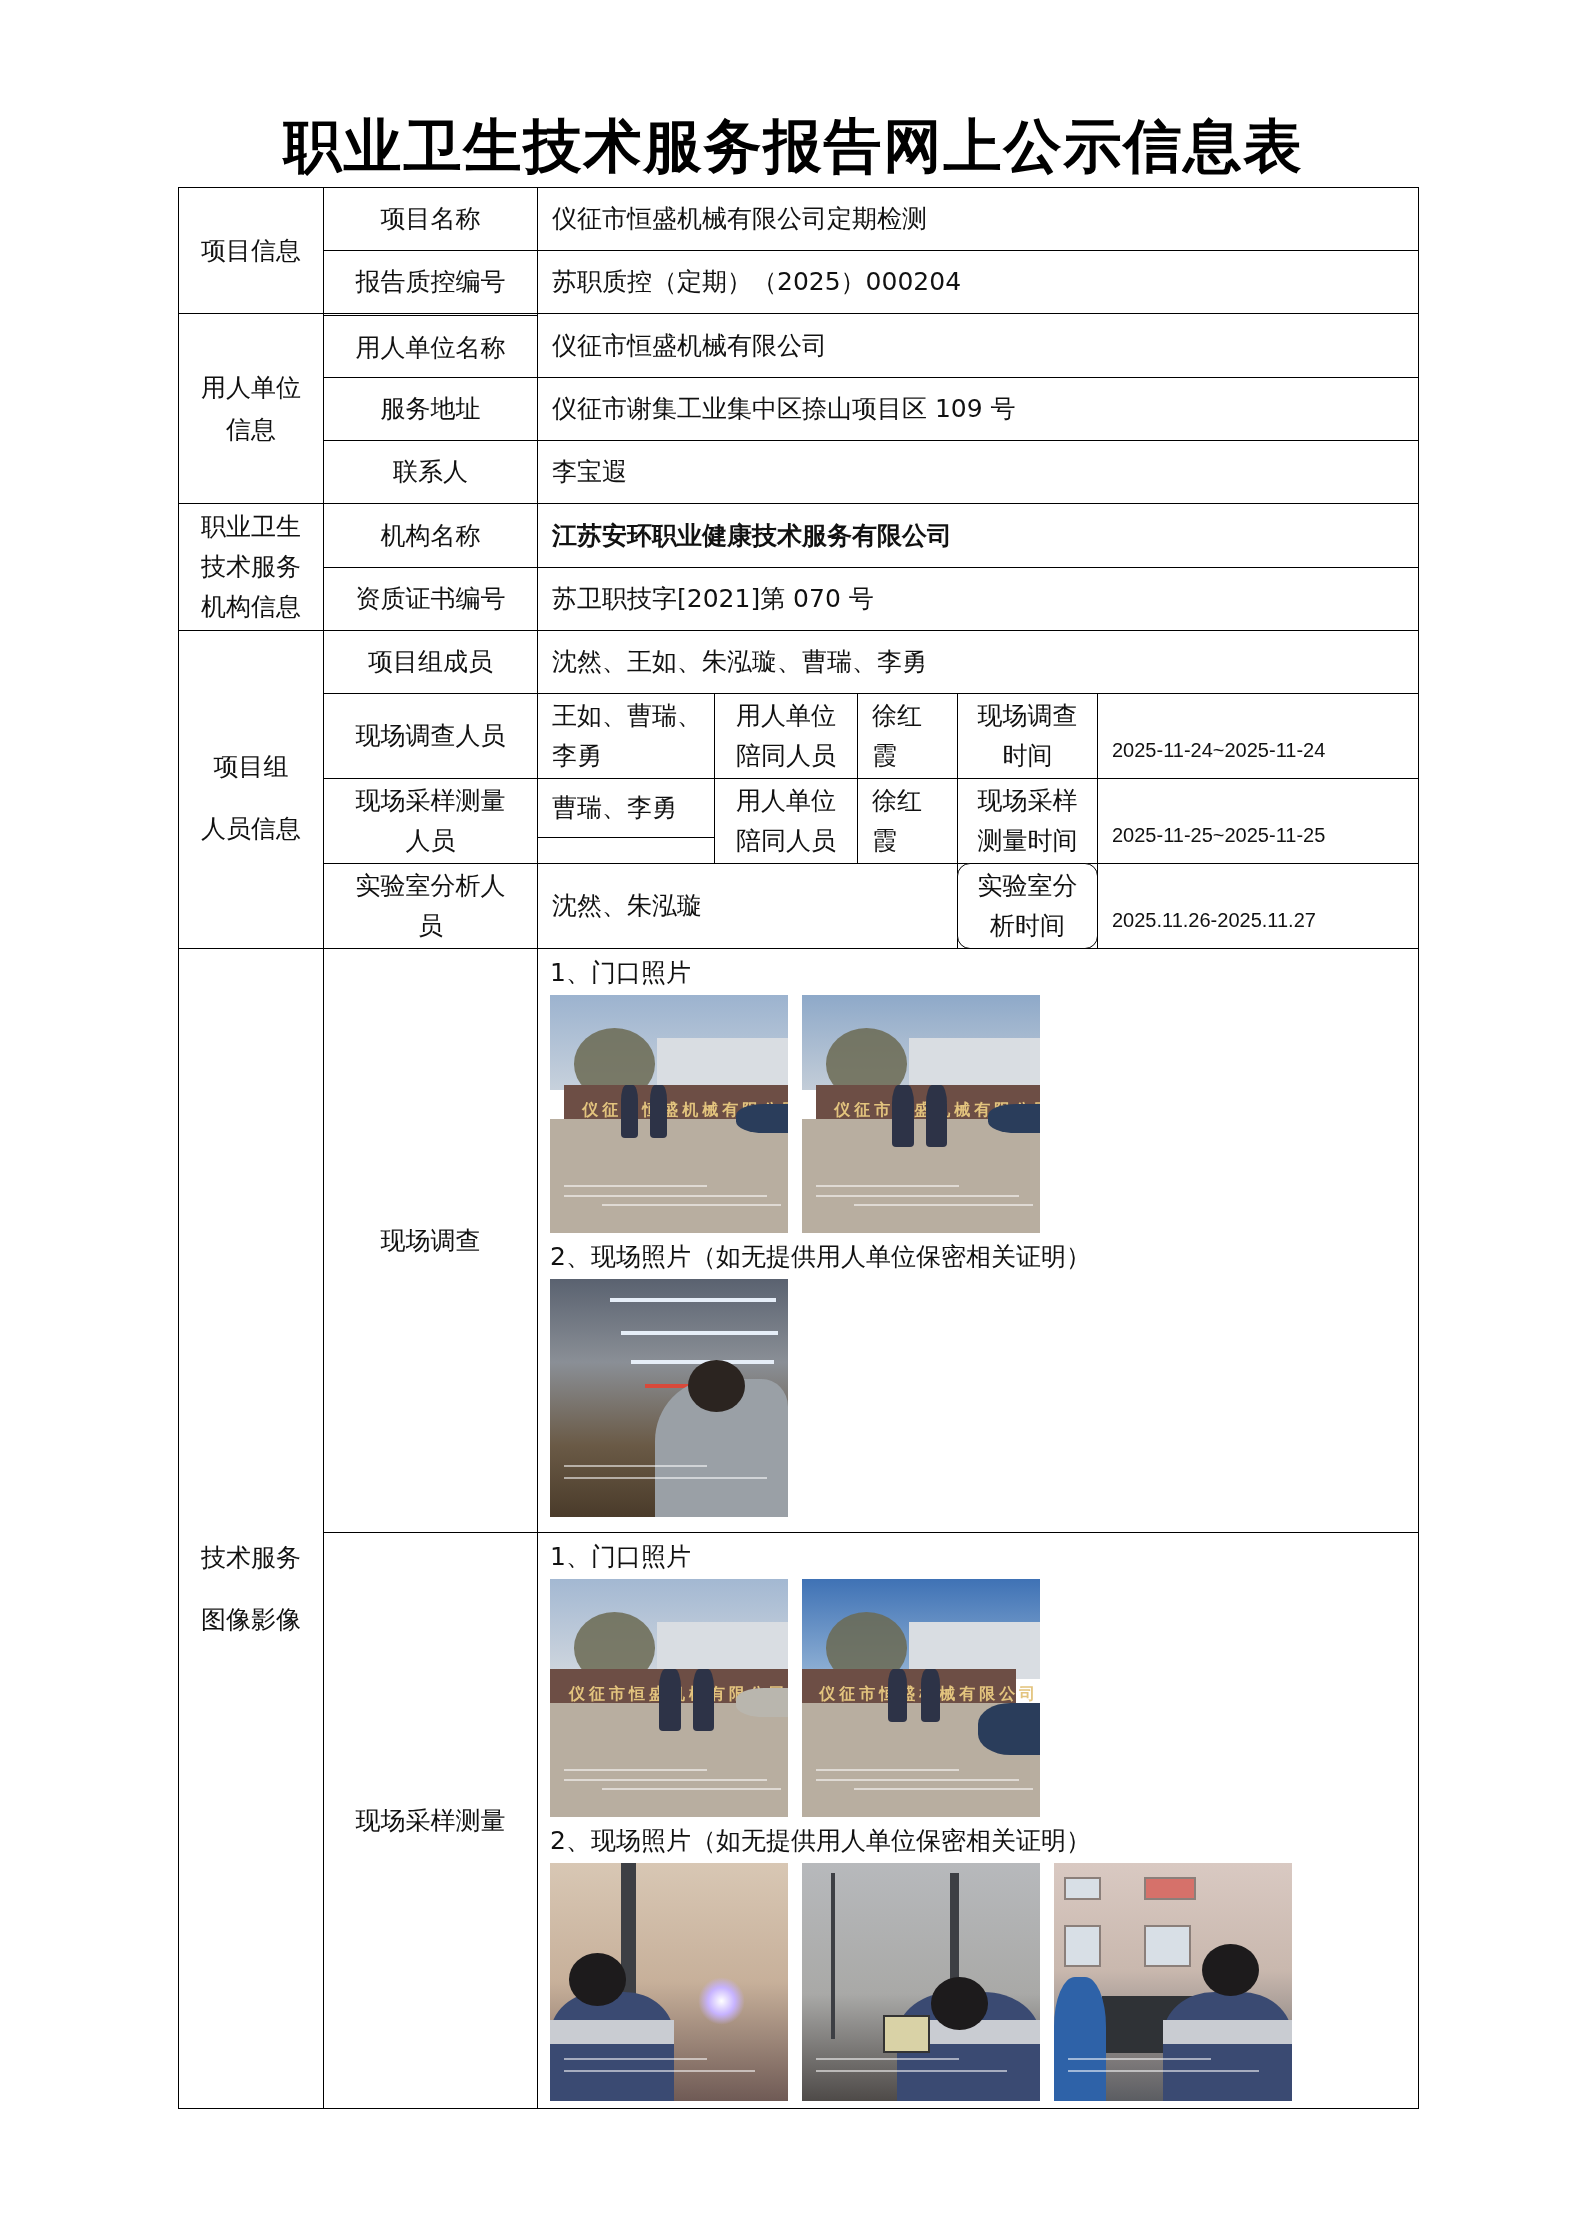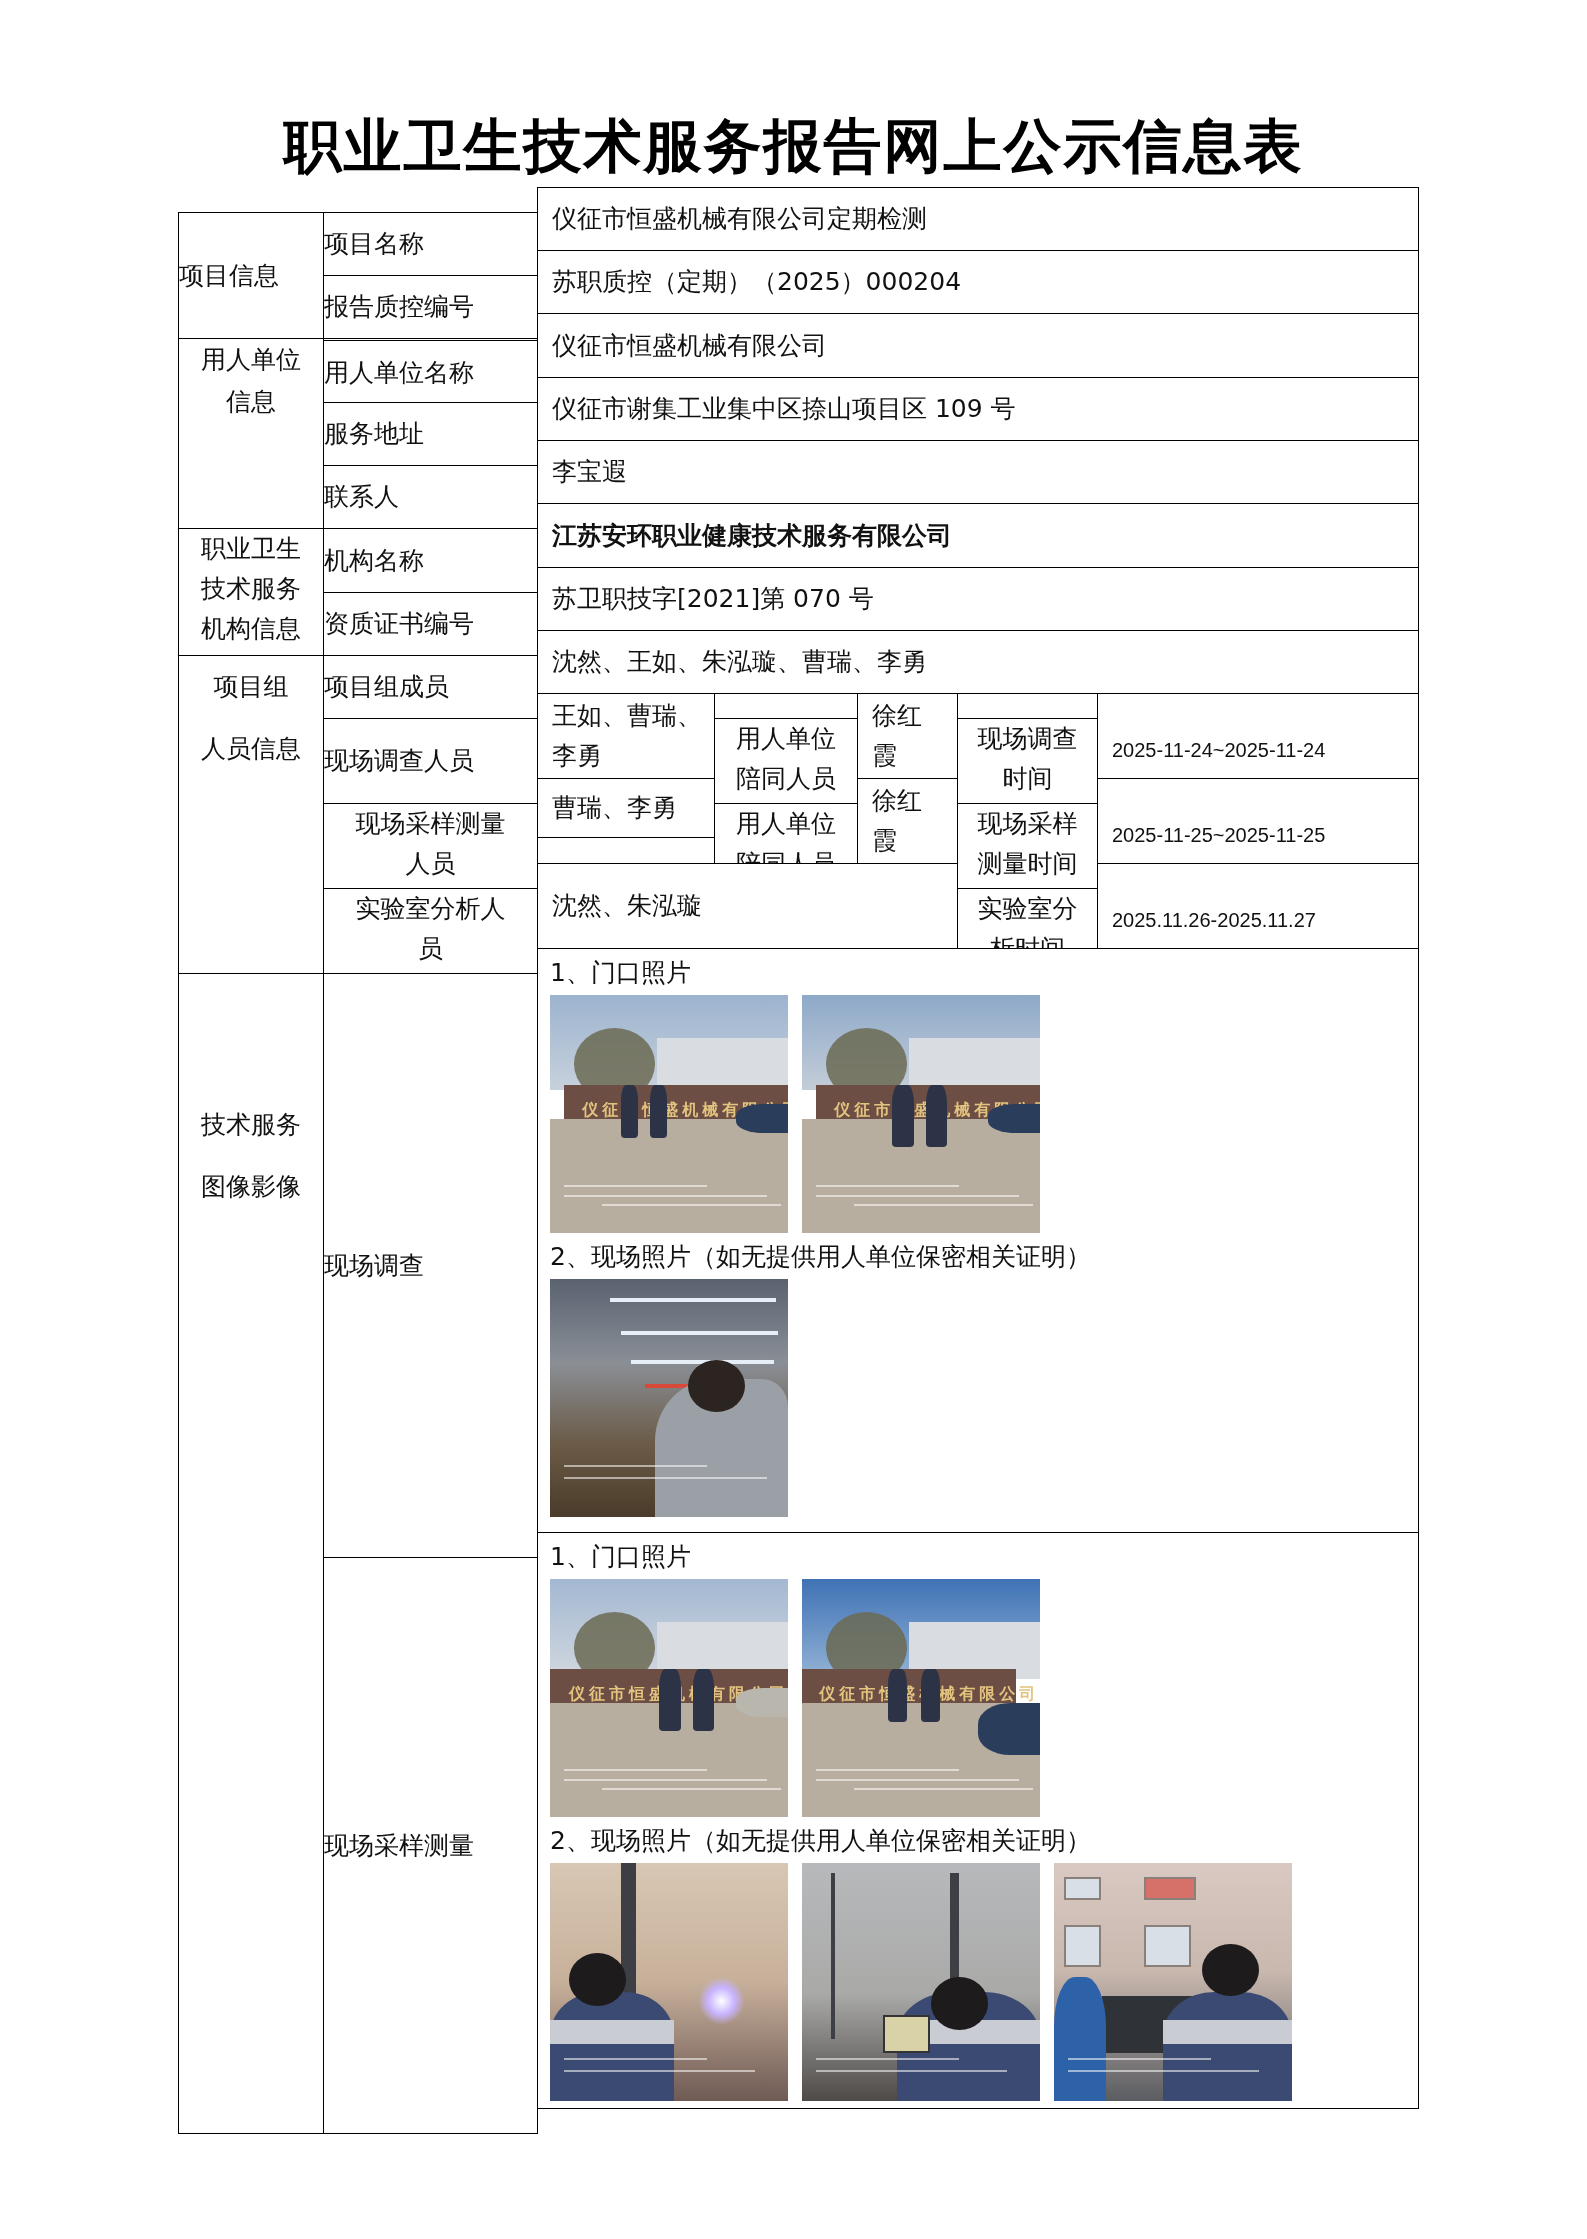--- a/index.html
+++ b/index.html
@@ -11,21 +11,21 @@
       position: absolute; left: 0; top: 108px; width: 1587px; text-align: center;
       font-family: "DejaVu Serif", "Liberation Serif", serif;
       font-size: 58px; font-weight: bold; letter-spacing: 2px; color: #000;
     }
     .tbl { position: absolute; left: 178px; top: 187px; width: 1241px; height: 1922px; }
     .cell {
       position: absolute; box-sizing: border-box; border: 1.5px solid #000;
       display: flex; align-items: center; font-size: 25px; line-height: 42px;
       background: #fff;
     }
-    .cell.center { text-align: center; margin-top: 25px; }
+    .cell.center { justify-content: center; text-align: center; }
     .cell.left { justify-content: flex-start; padding-left: 14px; text-align: left; }
     .lat { font-family: "Liberation Sans", sans-serif; font-size: 20px; margin-top: 28px; }
     .photo-section { flex-direction: column; align-items: flex-start; padding: 6px 0 0 12px; }
     .caption { font-size: 25px; line-height: 36px; margin: 0 0 4px 0; }
     .photo-row { display: flex; gap: 14px; margin-bottom: 6px; }
     .photo {
       width: 238px; height: 238px; position: relative; overflow: hidden;
     }
     .photo .sky { position: absolute; left: 0; top: 0; width: 100%; height: 40%; }
     .photo .bld { position: absolute; right: 0; top: 18%; width: 55%; height: 24%; background: #d9dde2; }
@@ -168,21 +168,21 @@
     <span class="lat">2025-11-25~2025-11-25</span>
   </div>
 
   <div class="cell center" style="left:145px;top:676px;width:215px;height:86px;flex-direction:column;line-height:40px;">
     <span>实验室分析人</span>
     <span>员</span>
   </div>
   <div class="cell left" style="left:359px;top:676px;width:421px;height:86px;">
     <span>沈然、朱泓璇</span>
   </div>
-  <div class="cell center" style="left:779px;top:676px;width:141px;height:86px;flex-direction:column;line-height:40px;">
+  <div class="cell center" style="left:779px;top:676px;width:141px;height:86px;flex-direction:column;line-height:40px;border-radius:13px;">
     <span>实验室分</span>
     <span>析时间</span>
   </div>
   <div class="cell left" style="left:919px;top:676px;width:322px;height:86px;">
     <span class="lat">2025.11.26-2025.11.27</span>
   </div>
 
   <div class="cell center" style="left:0;top:761px;width:146px;height:1161px;flex-direction:column;line-height:62px;padding-top:120px;">
     <span>技术服务</span>
     <span>图像影像</span>

